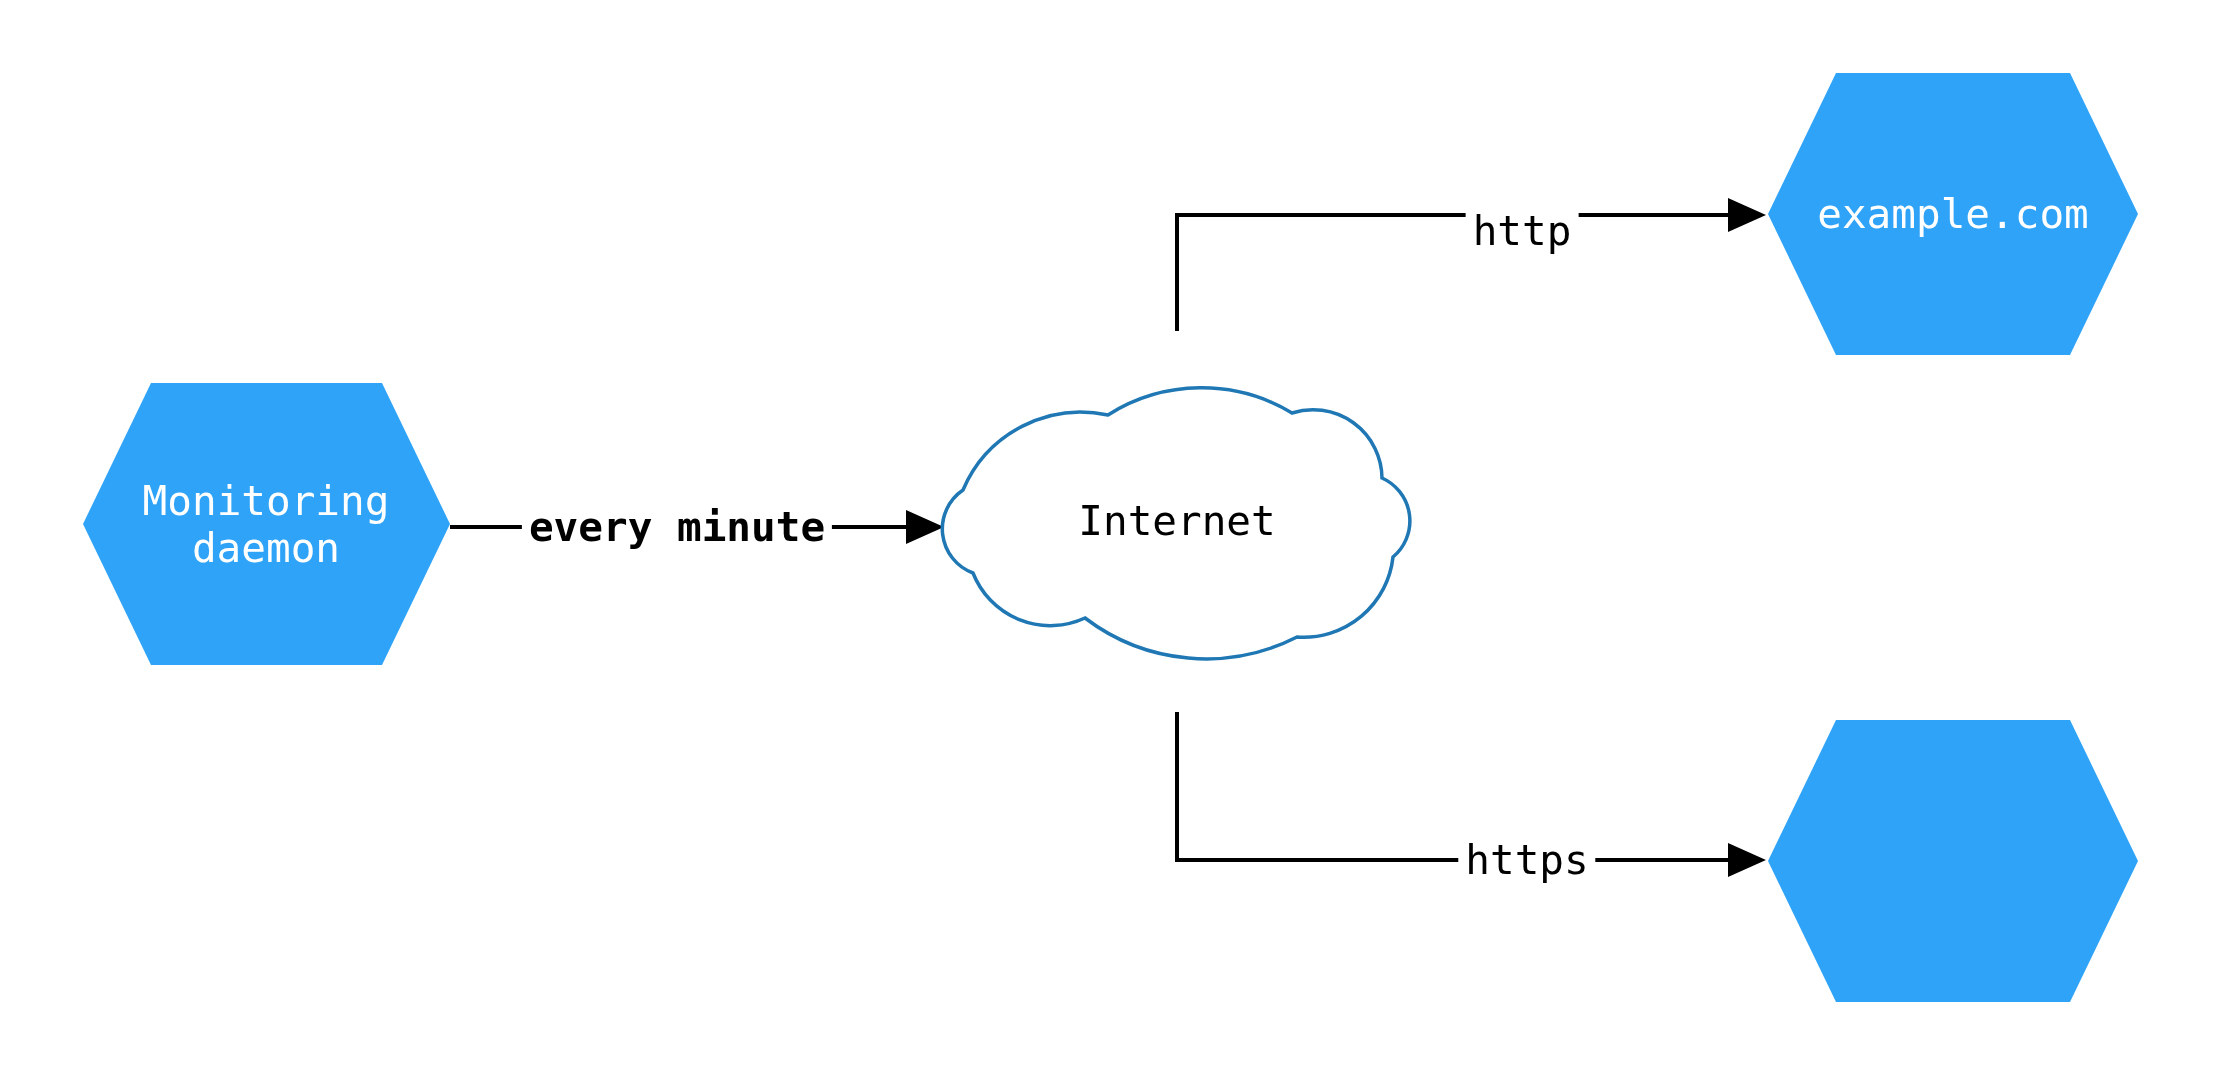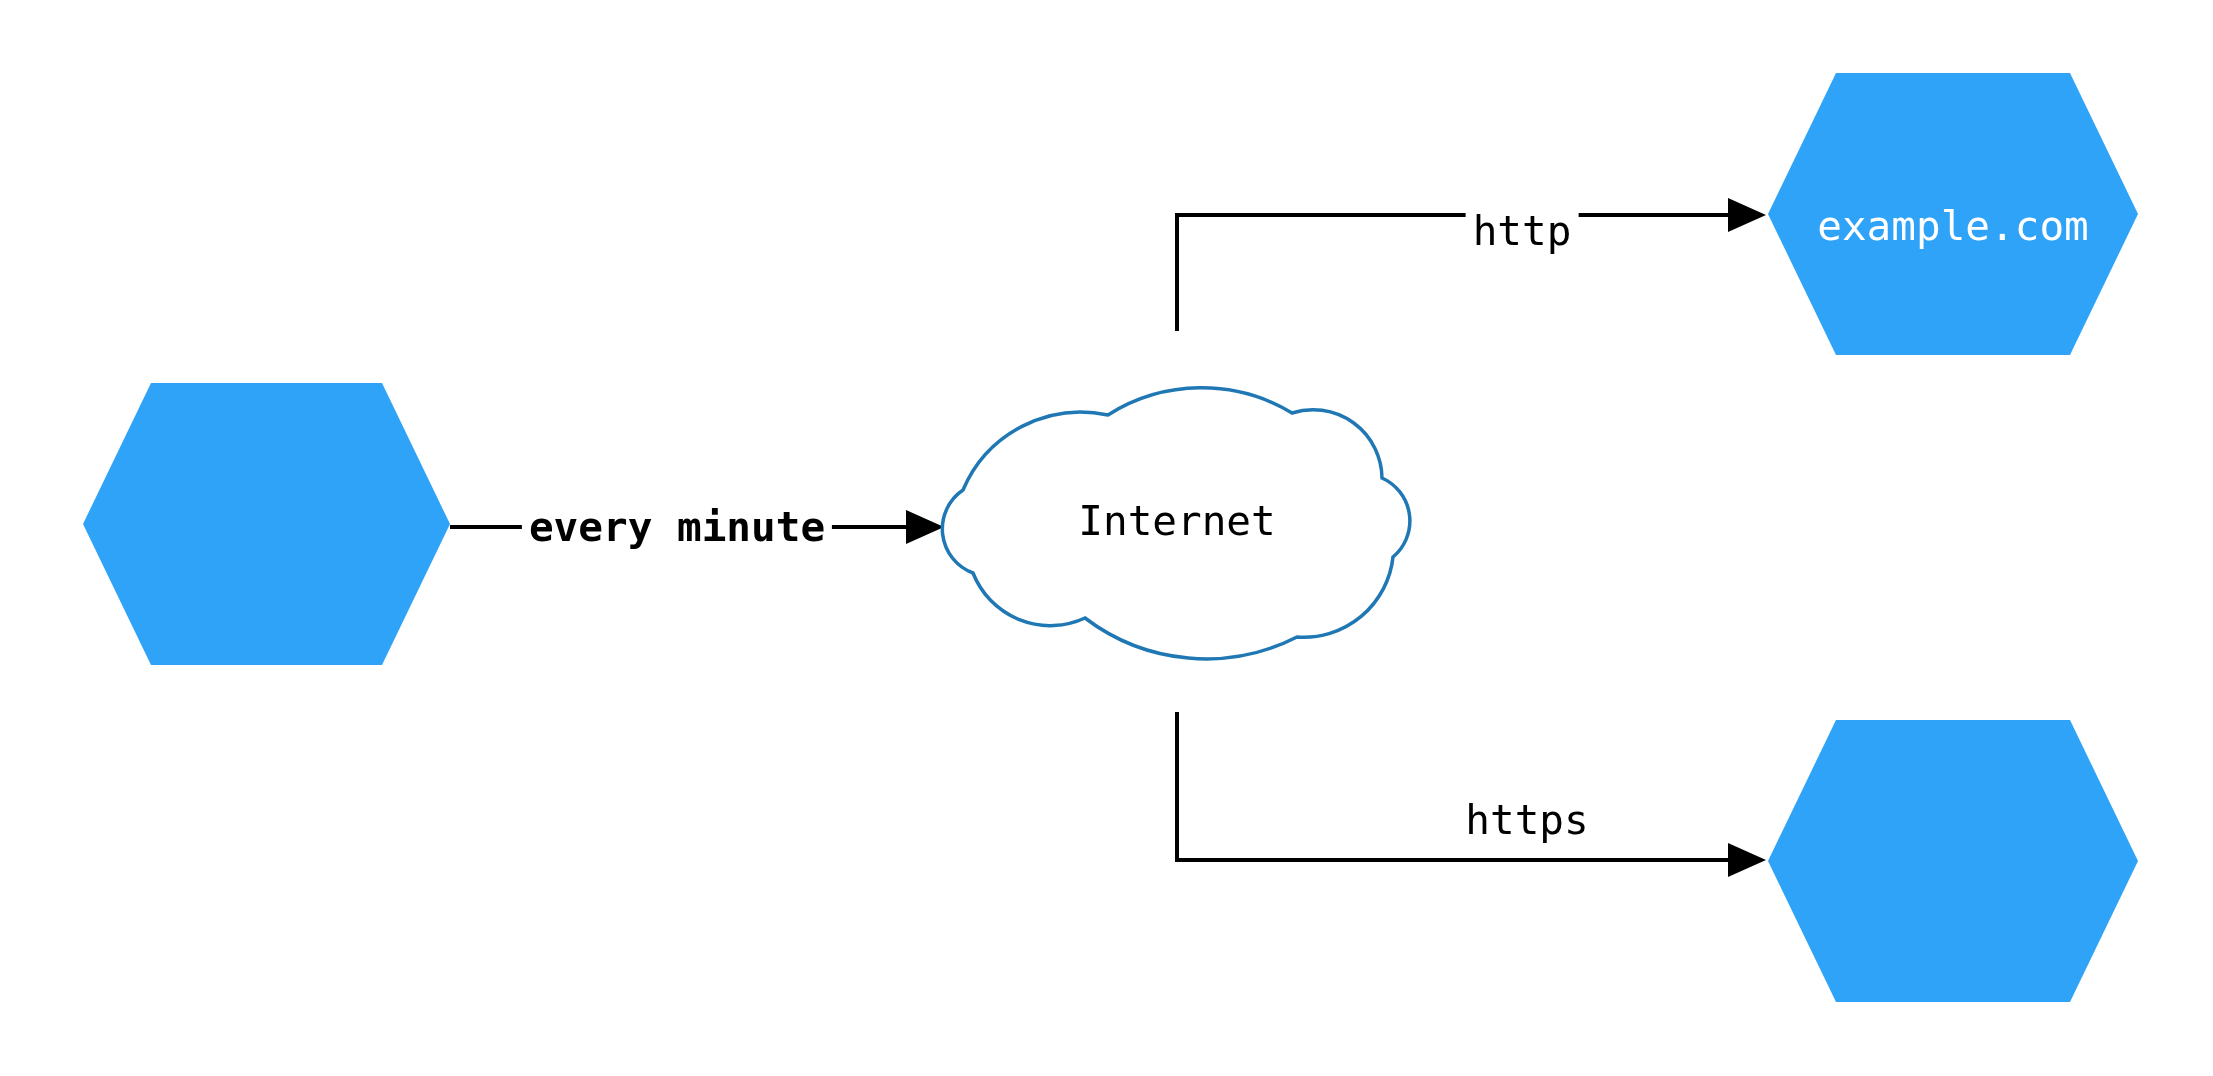--- a/index.html
+++ b/index.html
@@ -35,39 +35,38 @@
     position: absolute;
     transform: translate(-50%, -50%);
     white-space: nowrap;
     font-size: 41px;
     line-height: 47px;
     z-index: 2;
   }
   .node-label {
     color: var(--node-text);
     text-align: center;
-    margin-top: 12px;
   }
   .cloud-label {
     color: var(--edge-color);
     text-align: right;
   }
   .edge-label {
     color: var(--edge-color);
     background: var(--background);
     padding: 0 7px;
   }
   
   #lbl-monitoring { left: 266px;  top: 525px; }
   #lbl-internet   { left: 1177px; top: 521px; }
   #lbl-example    { left: 1953px; top: 214px; }
   #lbl-httpbin    { left: 1953px; top: 861px; }
   #lbl-every-minute { left: 677px;  top: 527px; font-weight: bold; }
   #lbl-http         { left: 1522px; top: 231px; }
-  #lbl-https        { left: 1527px; top: 820px; }
+  #lbl-https        { left: 1527px; top: 860px; }
 </style>
 </head>
 <body>
 
 <div class="canvas">
 
   <svg class="shapes" viewBox="0 0 2213 1076">
 
     <path class="edge" d="M450,527 H906"></path>
     <polygon class="arrowhead" points="944,527 906,510 906,544"></polygon>
@@ -88,20 +87,24 @@
            A128,128 0 0 1 165,27
            A175,175 0 0 1 349,25
            A69,69 0 0 1 439,90
            A47,47 0 0 1 450,169
            A90,90 0 0 1 354,249
            A200,200 0 0 1 142,230
            A83,83 0 0 1 30,185
            A47,47 0 0 1 20,102 Z"></path>
   </svg>
 
+  <div class="label node-label" id="lbl-monitoring">
+    <div>Monitoring</div>
+    <div>daemon</div>
+  </div>
 
   <div class="label cloud-label" id="lbl-internet">Internet</div>
 
   <div class="label node-label" id="lbl-example">example.com</div>
 
 
   <div class="label edge-label" id="lbl-every-minute">every minute</div>
 
   <div class="label edge-label" id="lbl-http">http</div>
 

